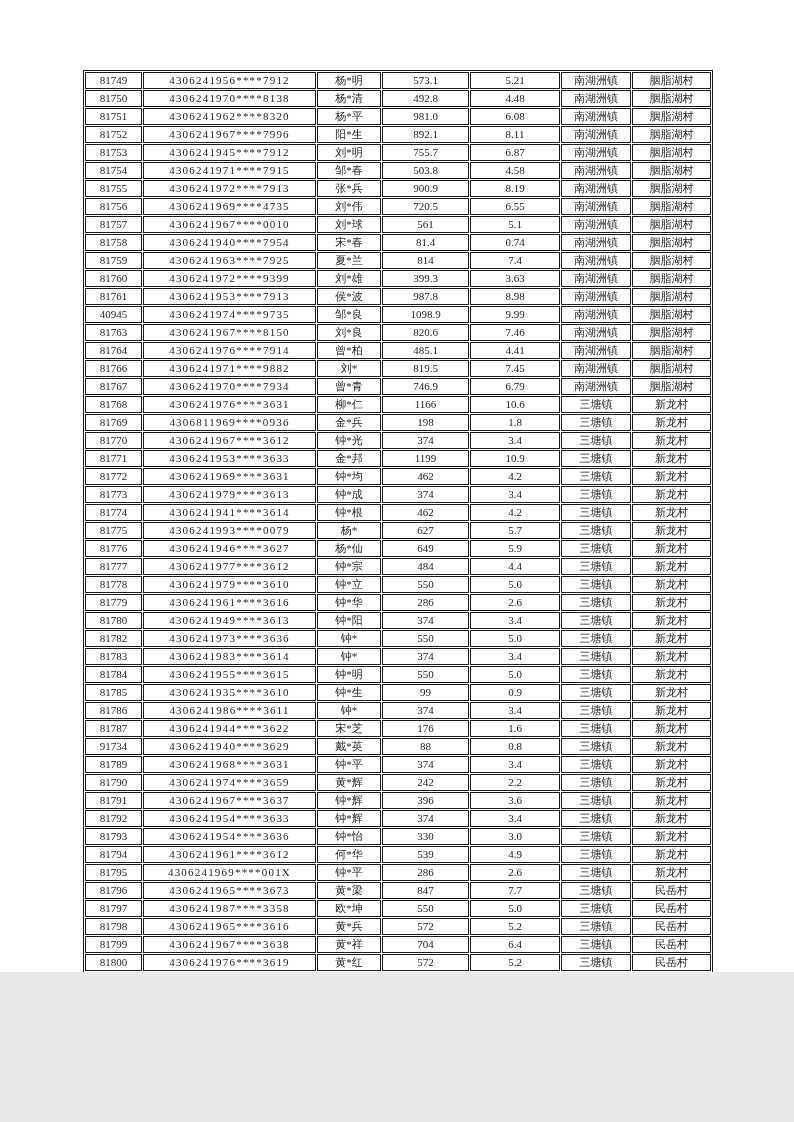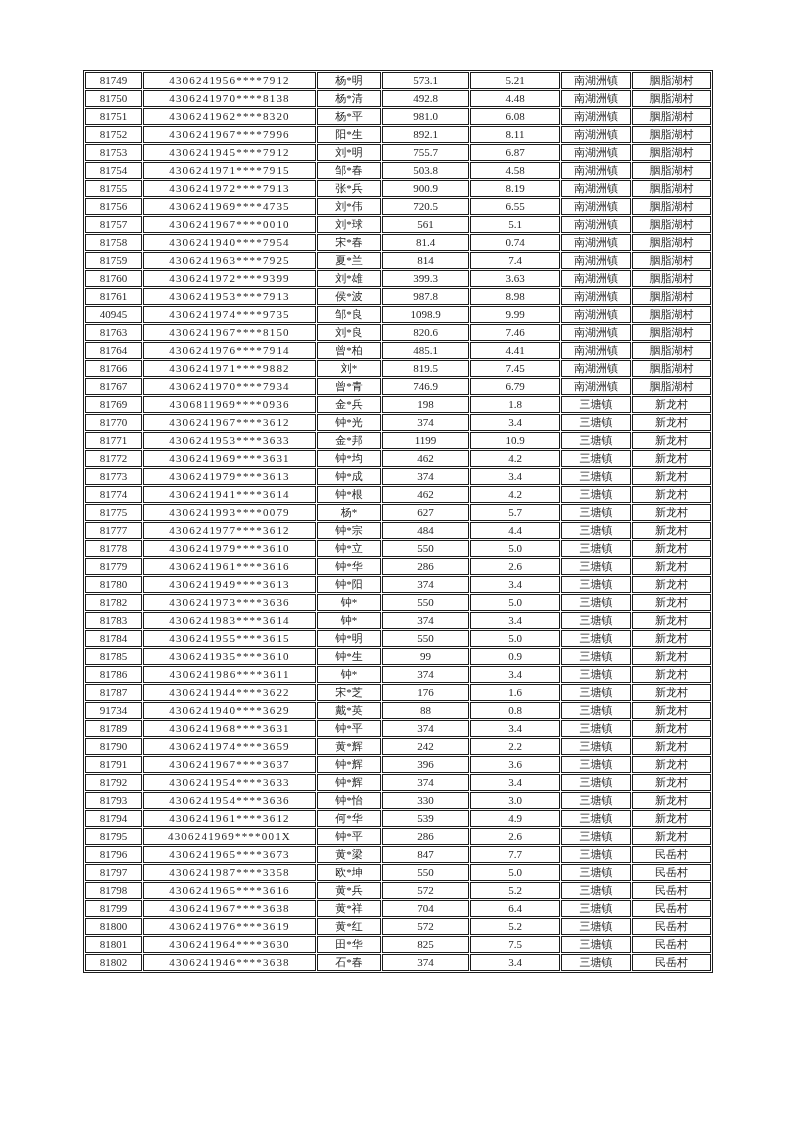--- a/index.html
+++ b/index.html
@@ -3,21 +3,21 @@
 <meta charset="utf-8">
 <style>
   html, body {
     margin: 0;
     padding: 0;
     background: #e8e8e8;
   }
   .page {
     position: relative;
     width: 794px;
-    height: 1122px;
+    height: 972px;
     background: #ffffff;
     margin: 0 auto;
     overflow: hidden;
     font-family: "Liberation Serif", "DejaVu Serif", serif;
   }
   table.records {
     position: absolute;
     left: 83px;
     top: 70px;
     width: 630px;
@@ -221,20 +221,29 @@
         <tr>
           <td>81767</td>
           <td>4306241970****7934</td>
           <td>曾*青</td>
           <td>746.9</td>
           <td>6.79</td>
           <td>南湖洲镇</td>
           <td>胭脂湖村</td>
         </tr>
         <tr>
+          <td>81768</td>
+          <td>4306241976****3631</td>
+          <td>柳*仁</td>
+          <td>1166</td>
+          <td>10.6</td>
+          <td>三塘镇</td>
+          <td>新龙村</td>
+        </tr>
+        <tr>
           <td>81769</td>
           <td>4306811969****0936</td>
           <td>金*兵</td>
           <td>198</td>
           <td>1.8</td>
           <td>三塘镇</td>
           <td>新龙村</td>
         </tr>
         <tr>
           <td>81770</td>
@@ -284,20 +293,29 @@
         <tr>
           <td>81775</td>
           <td>4306241993****0079</td>
           <td>杨*</td>
           <td>627</td>
           <td>5.7</td>
           <td>三塘镇</td>
           <td>新龙村</td>
         </tr>
         <tr>
+          <td>81776</td>
+          <td>4306241946****3627</td>
+          <td>杨*仙</td>
+          <td>649</td>
+          <td>5.9</td>
+          <td>三塘镇</td>
+          <td>新龙村</td>
+        </tr>
+        <tr>
           <td>81777</td>
           <td>4306241977****3612</td>
           <td>钟*宗</td>
           <td>484</td>
           <td>4.4</td>
           <td>三塘镇</td>
           <td>新龙村</td>
         </tr>
         <tr>
           <td>81778</td>

